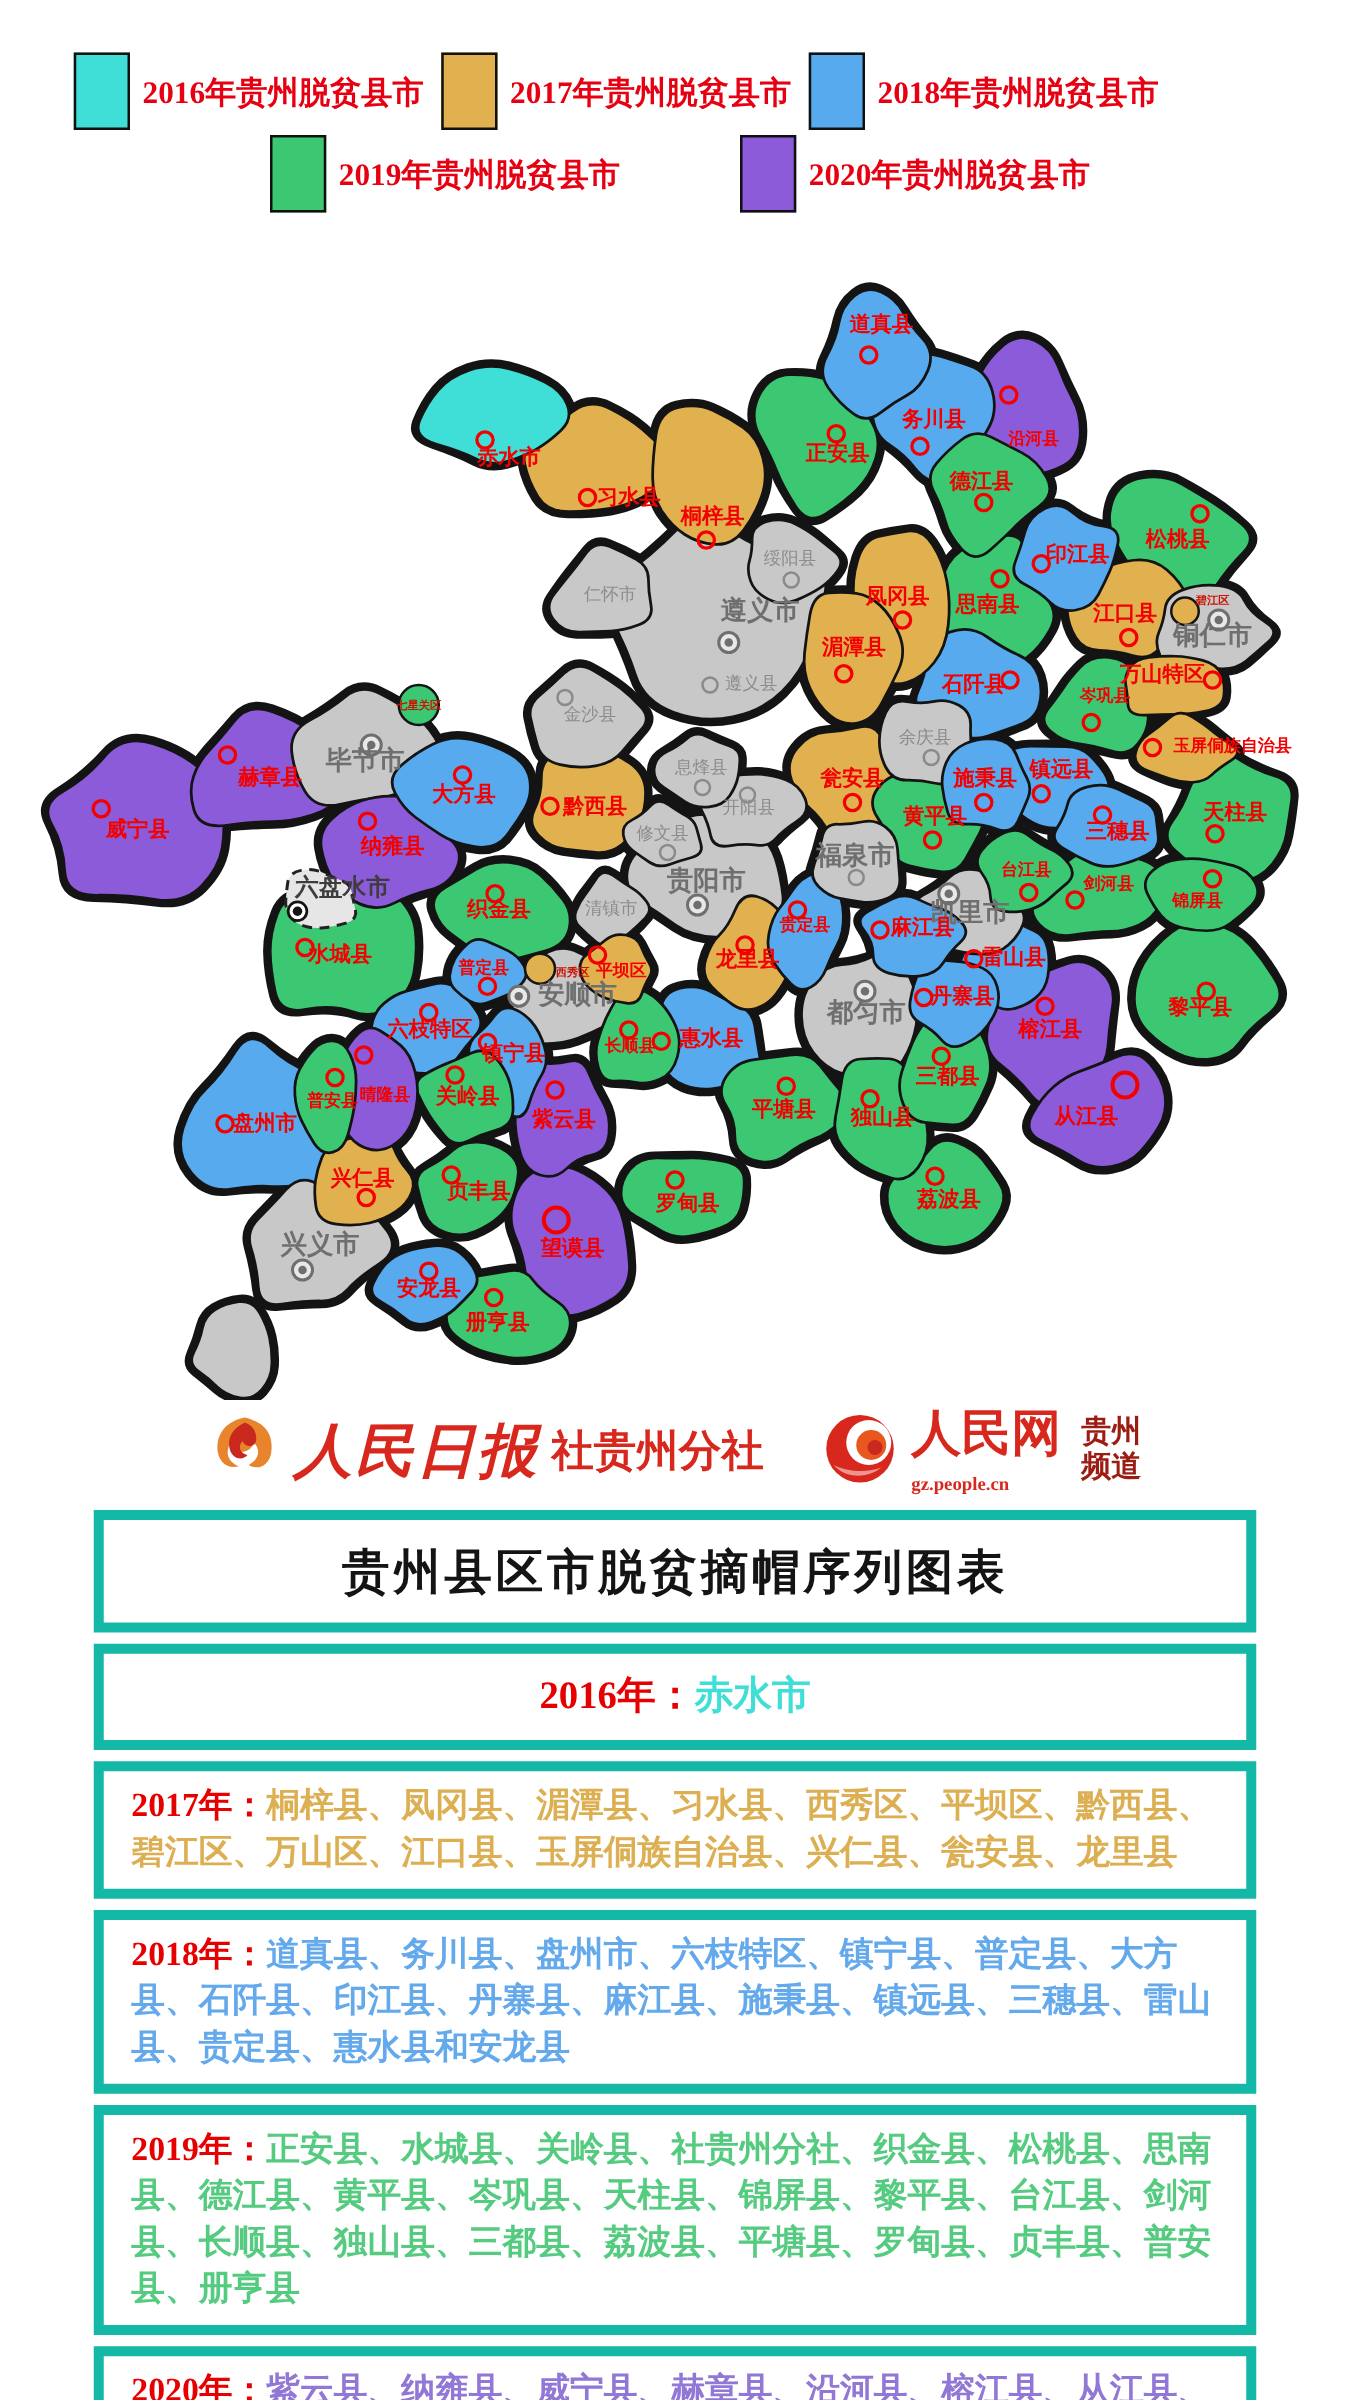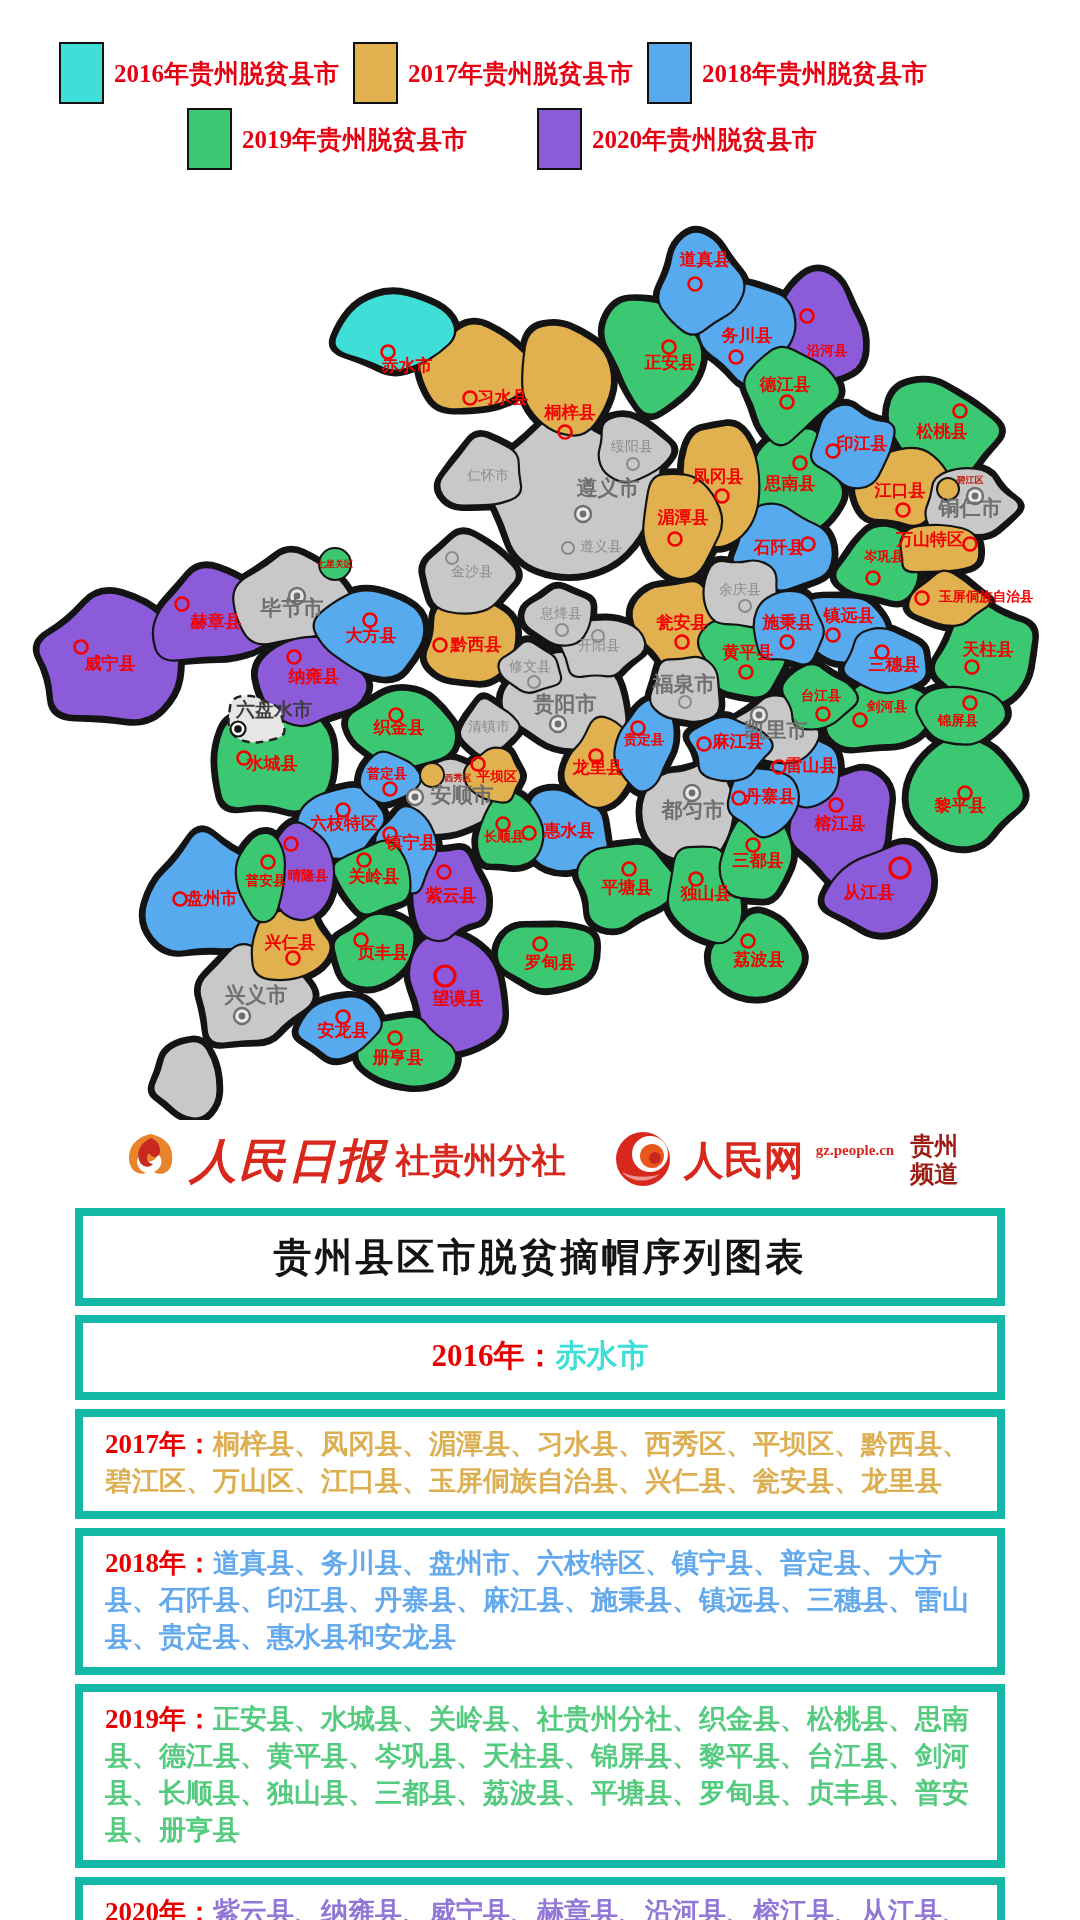--- a/index.html
+++ b/index.html
@@ -2,41 +2,41 @@
 <html><head>
 <meta charset="utf-8">
 <style>
   html,body{margin:0;padding:0;background:#ffffff;}
   #page{position:relative;width:1080px;height:1920px;background:#fff;overflow:hidden;
         font-family:"Liberation Serif",serif;}
   
   #legend{position:absolute;top:42px;left:0;width:1080px;height:132px;}
   .lrow{position:absolute;display:flex;padding-left:24px;}
   #lrow1{top:0;left:35px;gap:14px;}
-  #lrow2{top:66px;left:163px;gap:70px;}
+  #lrow2{top:66px;left:192px;gap:96px;}
   .litem{display:flex;align-items:center;gap:10px;width:280px;}
   .swatch{width:45px;height:62px;border:2px solid #101010;box-sizing:border-box;flex:0 0 auto;}
   .ltext{font-weight:bold;font-size:25px;color:#E60012;white-space:nowrap;}
   
   #map{position:absolute;top:160px;left:0;width:1080px;height:960px;}
   #mapsvg{width:1080px;height:960px;display:block;}
   text{font-family:"Liberation Serif",serif;}
   .t-red{font-size:17px;font-weight:bold;fill:#F40000;}
   .t-red-sm{font-size:13.5px;font-weight:bold;fill:#F40000;}
   .t-city{font-size:21px;font-weight:bold;fill:#6F6F6F;}
   .t-city-dark{font-size:19px;font-weight:bold;fill:#3D3D3D;}
   .t-gray-sm{font-size:14px;fill:#8C8C8C;}
   .t-tiny{font-size:9px;font-weight:bold;fill:#CC1100;}
   
   #logos{position:absolute;top:1118px;left:0;width:1080px;height:86px;
          display:flex;align-items:center;justify-content:center;gap:46px;}
   .logo{display:flex;align-items:center;gap:10px;}
   .rmrb-name{font-size:47px;font-weight:bold;font-style:italic;color:#D8281E;letter-spacing:2px;}
   .rmrb-suffix{font-size:34px;font-weight:bold;color:#D8281E;}
-  .pn-col{display:flex;flex-direction:row;align-items:flex-start;line-height:1;gap:12px;}
+  .pn-col{display:flex;flex-direction:column;align-items:flex-start;line-height:1;gap:12px;}
   .pn-name{font-size:40px;font-weight:bold;color:#D8281E;}
   .pn-url{font-size:15px;font-weight:bold;color:#D8281E;margin-top:2px;}
   .pn-channel{font-size:24px;font-weight:bold;color:#9B1C12;line-height:1.15;margin-left:6px;text-align:right;}
   
   #seqtable{position:absolute;top:1208px;left:75px;width:930px;
             display:flex;flex-direction:column;gap:9px;}
   .box{border:8px solid #14b8a6;background:#fff;box-sizing:border-box;}
   .title-box{height:98px;display:flex;align-items:center;justify-content:center;}
   .title-text{font-size:38px;font-weight:bold;color:#141414;letter-spacing:3px;}
   .year-box{padding:9px 16px 11px 22px;font-size:27px;font-weight:bold;line-height:37px;text-align:left;}

